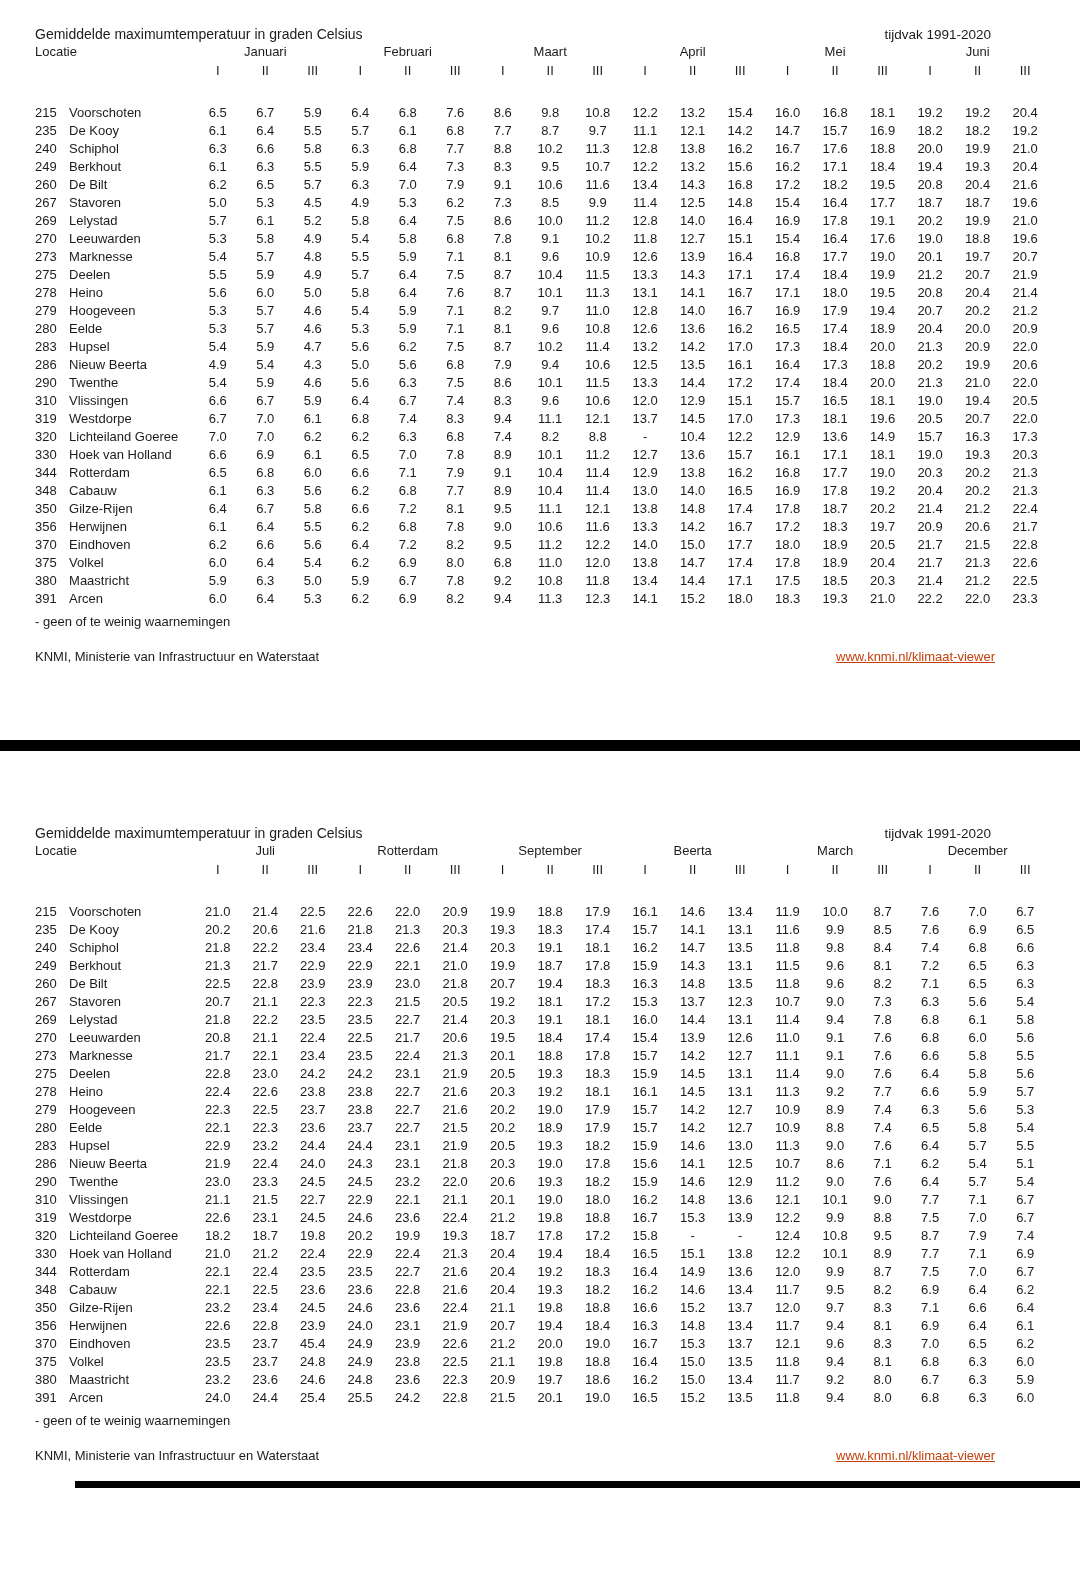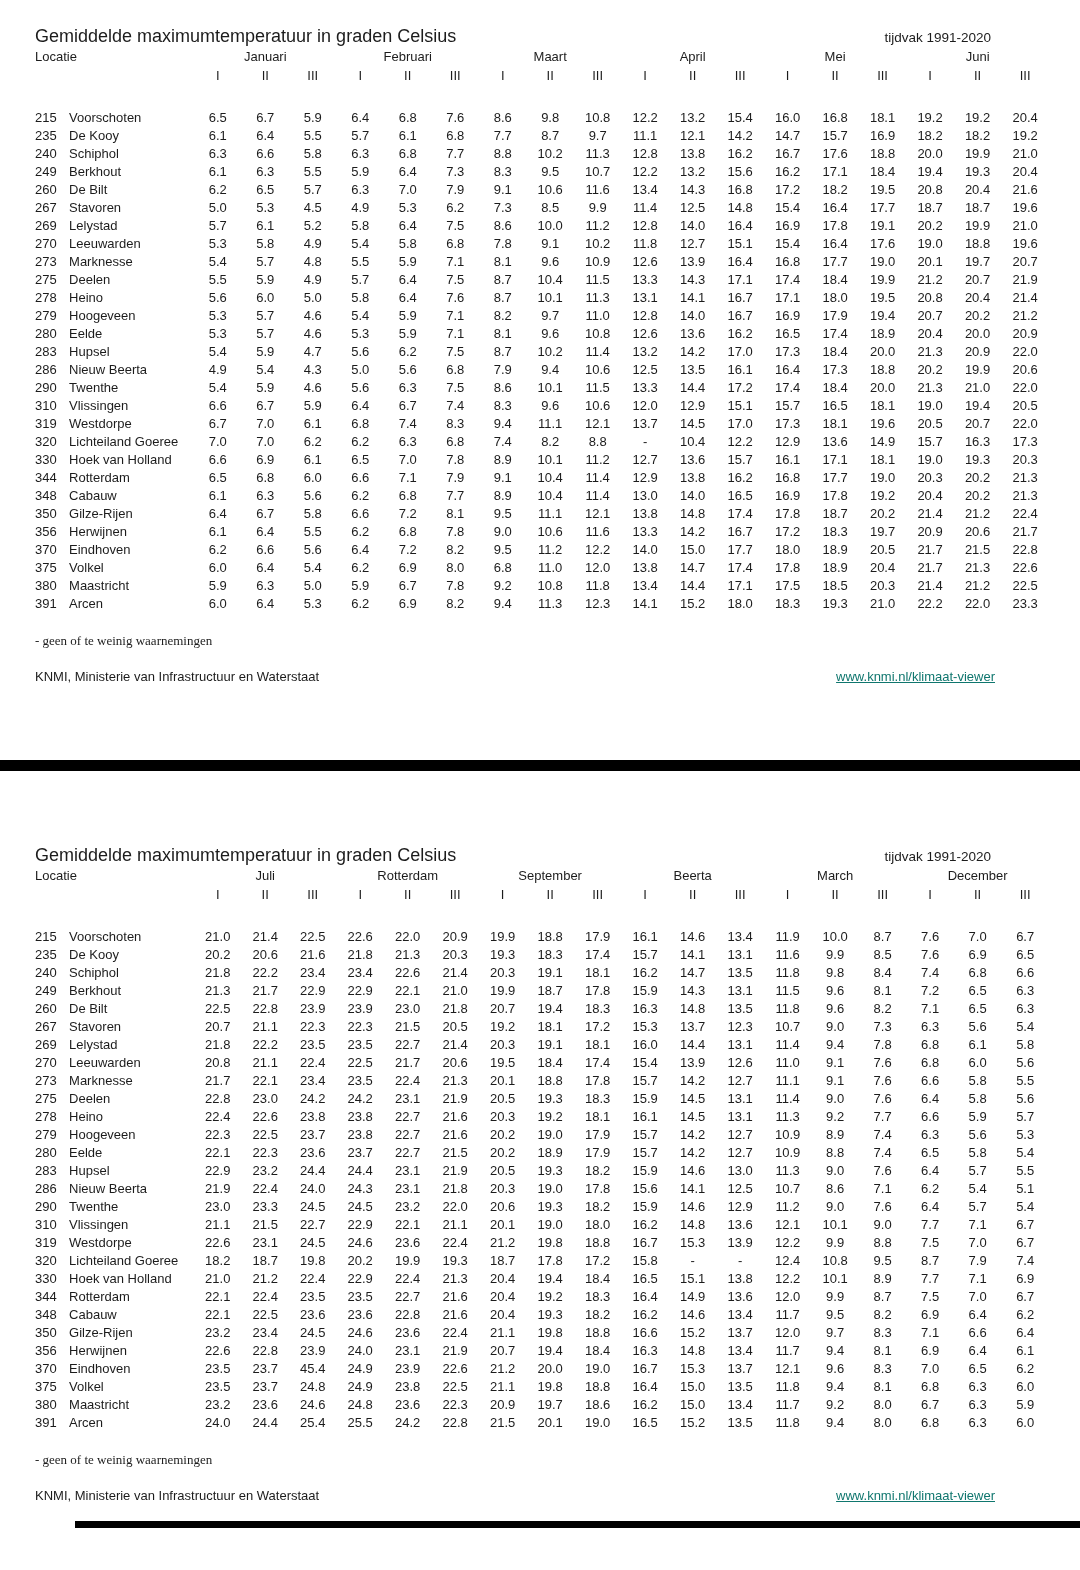--- a/index.html
+++ b/index.html
@@ -3,37 +3,37 @@
 <meta charset="utf-8">
 <style>
   html, body { margin:0; padding:0; }
   body {
     width:1080px; height:1570px; background:#ffffff; overflow:hidden;
     font-family:"Liberation Sans", sans-serif; font-size:13px; color:#1c1c1c;
   }
   .page { padding:26px 35px 0 35px; }
   .page.second { padding-top:74px; }
   .head-row { display:flex; justify-content:space-between; align-items:baseline; width:1012px; }
-  .title { font-size:18px; }
+  .title { font-size:14px; }
   .period { font-size:13.5px; padding-right:56px; }
   table.temp-table { border-collapse:collapse; table-layout:fixed; width:1014px; }
   col.c-id { width:33px; }
   col.c-name { width:121px; }
   col.c-num { width:46px; }
   .temp-table th, .temp-table td {
     font-weight:normal; padding:0; height:18px; line-height:18px;
     text-align:left; white-space:nowrap; font-size:13px; overflow:visible;
   }
   .temp-table th.month-h { text-align:center; height:20px; line-height:20px; }
   .temp-table th.loc-h { text-align:left; height:20px; line-height:20px; }
   .temp-table .num { text-align:center; }
   .temp-table tr.spacer-row td { height:24px; }
-  .footnote { margin-top:20px;font-family:Liberation Serif, serif; }
+  .footnote { margin-top:6px; }
   .source-row { display:flex; justify-content:space-between; width:1012px; margin-top:20px; }
-  a.viewer-link { color:#0f766e; text-decoration:underline; margin-right:52px; cursor:pointer; }
+  a.viewer-link { color:#c2410c; text-decoration:underline; margin-right:52px; cursor:pointer; }
   .divider { height:11px; background:#000000; margin-top:76px; }
   .bottom-bar { height:7px; background:#000000; margin-left:75px; margin-top:18px; }
 </style>
 </head>
 <body>
 
 <div class="page">
   <div class="head-row">
     <span class="title">Gemiddelde maximumtemperatuur in graden Celsius</span>
     <span class="period">tijdvak 1991-2020</span>

